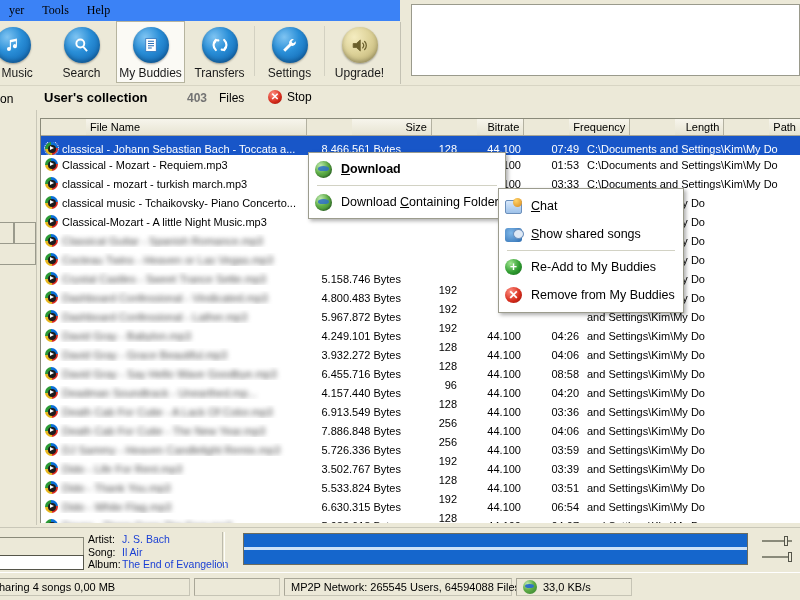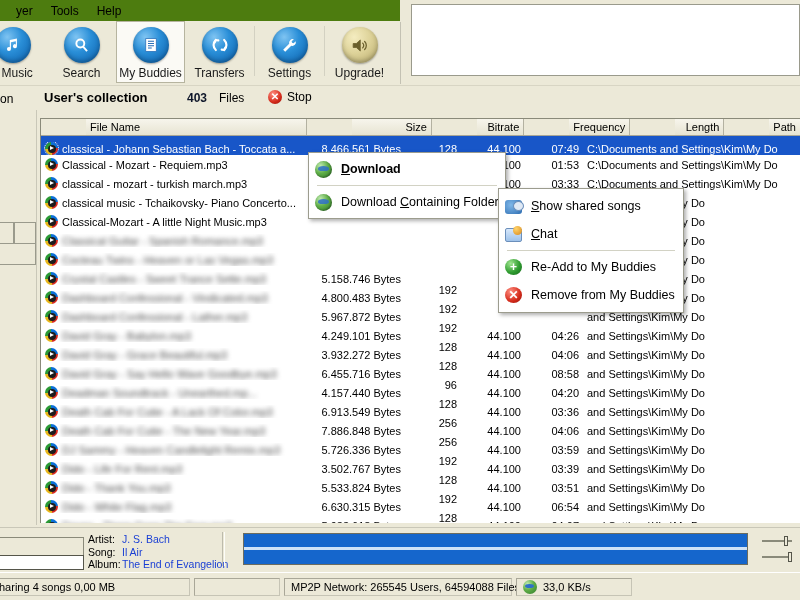--- a/index.html
+++ b/index.html
@@ -7,21 +7,21 @@
   body {
     font-family: "Liberation Sans", sans-serif;
     font-size: 11px;
     background: #ece9d8;
     color:#000;
     position:relative;
   }
   
   .menubar{
     position:absolute; left:0; top:0; width:400px; height:21px;
-    background:#4d7c0f; display:flex; align-items:center; padding-left:7px;
+    background:#3b82f6; display:flex; align-items:center; padding-left:0px;font-family:Liberation Serif, serif;
   }
   .menubar .mi{ padding:3px 9px; font-size:12px; color:#000; }
 
   
   .rightpanel{
     position:absolute; left:411px; top:4px; width:389px; height:72px;
     background:#fff; border:1px solid #9a9a8c;
   }
   .rightpanel-wrap{
     position:absolute; left:405px; top:0px; width:395px; height:84px;
@@ -60,21 +60,21 @@
   .tbtn .lbl{ margin-top:3px; font-size:12px; color:#1a1a1a; white-space:nowrap;}
   .tbsep{ width:1px; height:50px; background:#d3d1c2; margin-top:5px; }
 
   
   .subbar{
     position:absolute; left:0; top:85px; width:800px; height:25px;
     background:#ece9d8; border-top:1px solid #d8d5c4;
   }
   .sb-tabtext{ position:absolute; left:-12px; top:6px; font-size:12px; }
   .sb-title{ position:absolute; left:44px; top:4px; font-size:13px; font-weight:bold; }
-  .sb-count{ position:absolute; left:187px; top:5px; font-size:12px; font-weight:bold; color:#0f172a; }
+  .sb-count{ position:absolute; left:187px; top:5px; font-size:12px; font-weight:bold; color:#737373; }
   .sb-files{ position:absolute; left:219px; top:5px; font-size:12px; }
   .sb-stop{ position:absolute; left:268px; top:4px; display:flex; align-items:center; gap:5px;}
   .sb-stop .xicn{
     width:14px;height:14px;border-radius:50%;
     background:radial-gradient(circle at 35% 28%, #ff8d80 0%, #d42a1a 60%, #8f1008 100%);
     color:#fff; font-size:10px; font-weight:bold; display:flex;align-items:center;justify-content:center;
     line-height:1;
   }
   .sb-stop .stoplbl{ font-size:12px; }
 
@@ -643,26 +643,26 @@
   </div>
   <div class="cm-sep"></div>
   <div class="cmi">
     <span class="icn icn-globe"></span>
     <span class="txt">Download <u>C</u>ontaining Folder</span>
   </div>
 </div>
 
 <div class="smenu">
   <div class="cmi">
+    <span class="icn icn-chat"></span>
+    <span class="txt"><u>C</u>hat</span>
+  </div>
+  <div class="cmi">
     <span class="icn icn-share"></span>
     <span class="txt"><u>S</u>how shared songs</span>
-  </div>
-  <div class="cmi">
-    <span class="icn icn-chat"></span>
-    <span class="txt"><u>C</u>hat</span>
   </div>
   <div class="cm-sep"></div>
   <div class="cmi">
     <span class="icn icn-plus">+</span>
     <span class="txt">Re-Add to My Buddies</span>
   </div>
   <div class="cmi">
     <span class="icn icn-x">✕</span>
     <span class="txt">Remove from My Buddies</span>
   </div>

